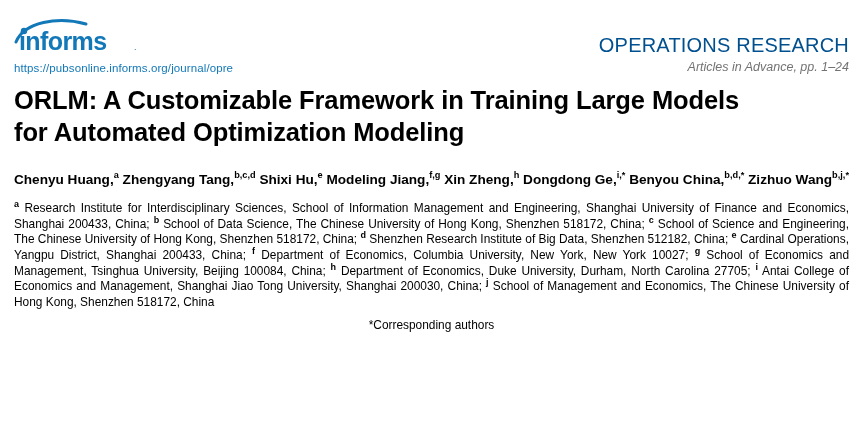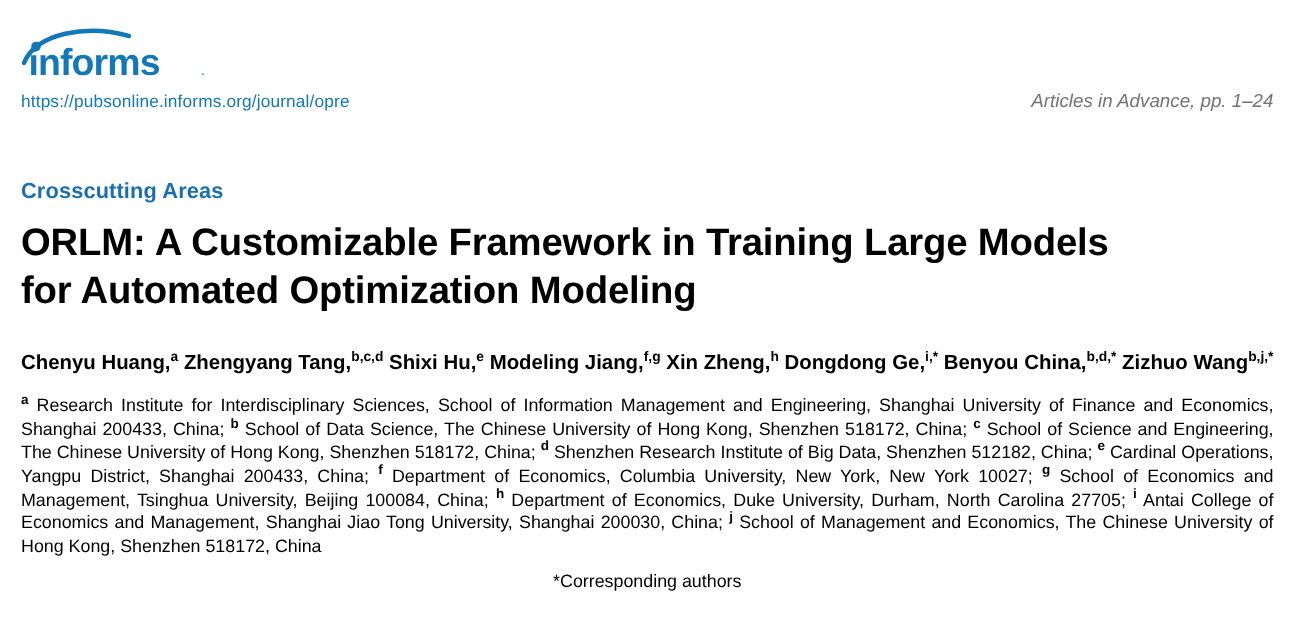--- a/index.html
+++ b/index.html
@@ -142,25 +142,25 @@
 
           <text x="5" y="36" font-family="Liberation Sans, sans-serif" font-size="25" font-weight="bold" fill="#1278b8" letter-spacing="-0.6">informs</text>
 
           <text x="120" y="36" font-family="Liberation Sans, sans-serif" font-size="9" fill="#1278b8">.</text>
         </svg>
       </div>
       <div class="journal-url">https://pubsonline.informs.org/journal/opre</div>
     </div>
 
     <div class="journal-block">
+      <div class="journal-title">OPERATIONS RESEARCH</div>
       <div class="journal-sub">Articles in Advance, pp. 1–24</div>
     </div>
   </div>
 
-  <div class="section-label">Crosscutting Areas</div>
 
   <h1 class="paper-title">
     <span>ORLM: A Customizable Framework in Training Large Models</span><br>
     <span>for Automated Optimization Modeling</span>
   </h1>
 
   <div class="authors"><span>Chenyu Huang,</span><sup>a</sup> <span>Zhengyang Tang,</span><sup>b,c,d</sup> <span>Shixi Hu,</span><sup>e</sup> <span>Modeling Jiang,</span><sup>f,g</sup> <span>Xin Zheng,</span><sup>h</sup> <span>Dongdong Ge,</span><sup>i,*</sup> <span>Benyou China,</span><sup>b,d,*</sup> <span>Zizhuo Wang</span><sup>b,j,*</sup></div>
 
   <div class="affiliations"><sup>a</sup><span> Research Institute for Interdisciplinary Sciences, School of Information Management and Engineering, Shanghai University of Finance and Economics, Shanghai 200433, China; </span><sup>b</sup><span> School of Data Science, The Chinese University of Hong Kong, Shenzhen 518172, China; </span><sup>c</sup><span> School of Science and Engineering, The Chinese University of Hong Kong, Shenzhen 518172, China; </span><sup>d</sup><span> Shenzhen Research Institute of Big Data, Shenzhen 512182, China; </span><sup>e</sup><span> Cardinal Operations, Yangpu District, Shanghai 200433, China; </span><sup>f</sup><span> Department of Economics, Columbia University, New York, New York 10027; </span><sup>g</sup><span> School of Economics and Management, Tsinghua University, Beijing 100084, China; </span><sup>h</sup><span> Department of Economics, Duke University, Durham, North Carolina 27705; </span><sup>i</sup><span> Antai College of Economics and Management, Shanghai Jiao Tong University, Shanghai 200030, China; </span><sup>j</sup><span> School of Management and Economics, The Chinese University of Hong Kong, Shenzhen 518172, China</span></div>
 

